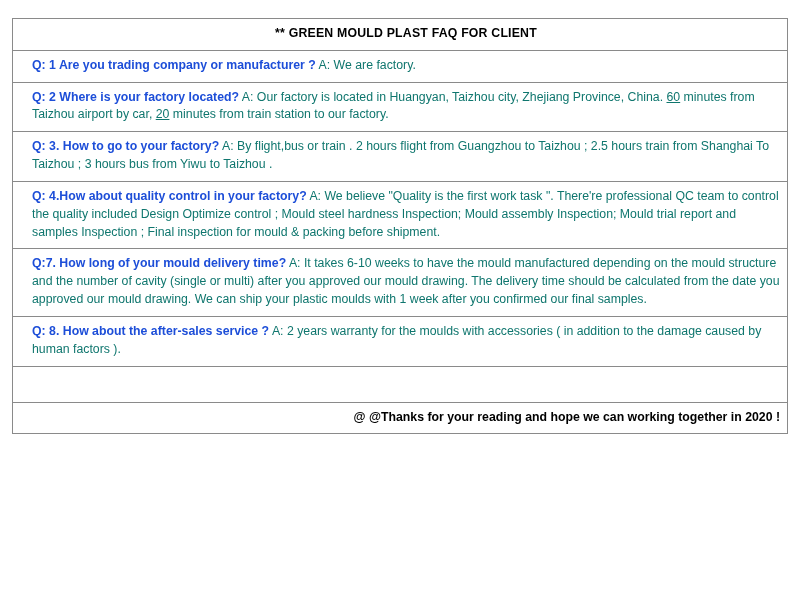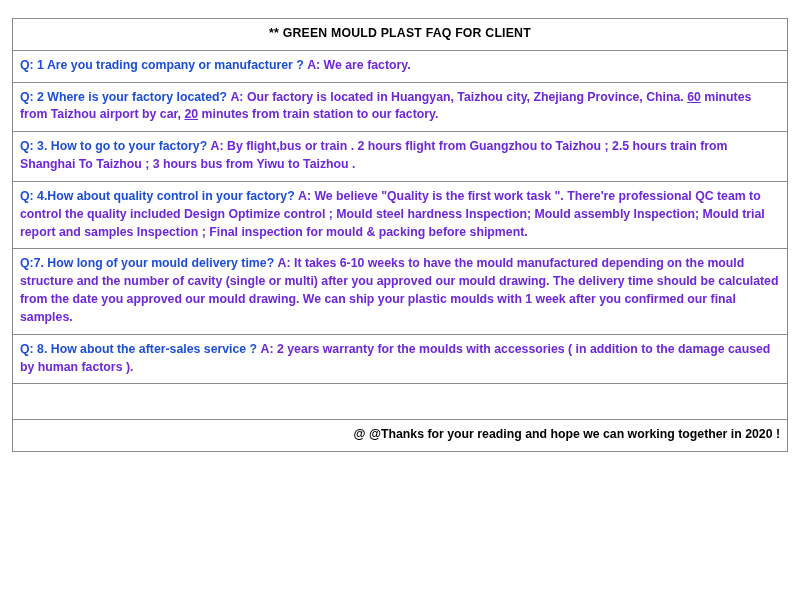--- a/index.html
+++ b/index.html
@@ -22,41 +22,41 @@
   .faq-table {
     position: absolute;
     left: 12px;
     top: 18px;
     width: 776px;
     border-collapse: collapse;
     table-layout: fixed;
   }
   .faq-table td {
     border: 1px solid #8a8a8a;
-    padding: 6px 7px 7px 7px;
+    padding: 6px 7px 7px 19px;
     vertical-align: top;
     font-size: 12.3px;
     line-height: 1.45;
     color: #000000;
   }
   .title-cell {
     text-align: center;
     font-weight: bold;
     font-size: 17px;
     color: #000000;
     padding: 7px 4px 8px 4px;
     letter-spacing: 0.2px;
   }
   .q {
     color: #1d4ed8;
     font-weight: bold;
   }
   .a {
-    color: #6d28d9;
-    font-weight: bold;
+    color: #0f766e;
+    font-weight: normal;
   }
   .u {
     text-decoration: underline;
   }
   .note-cell {
     color: #e8170f;
     font-weight: bold;
     font-size: 12.8px;
     padding-top: 8px;
     padding-bottom: 9px;

